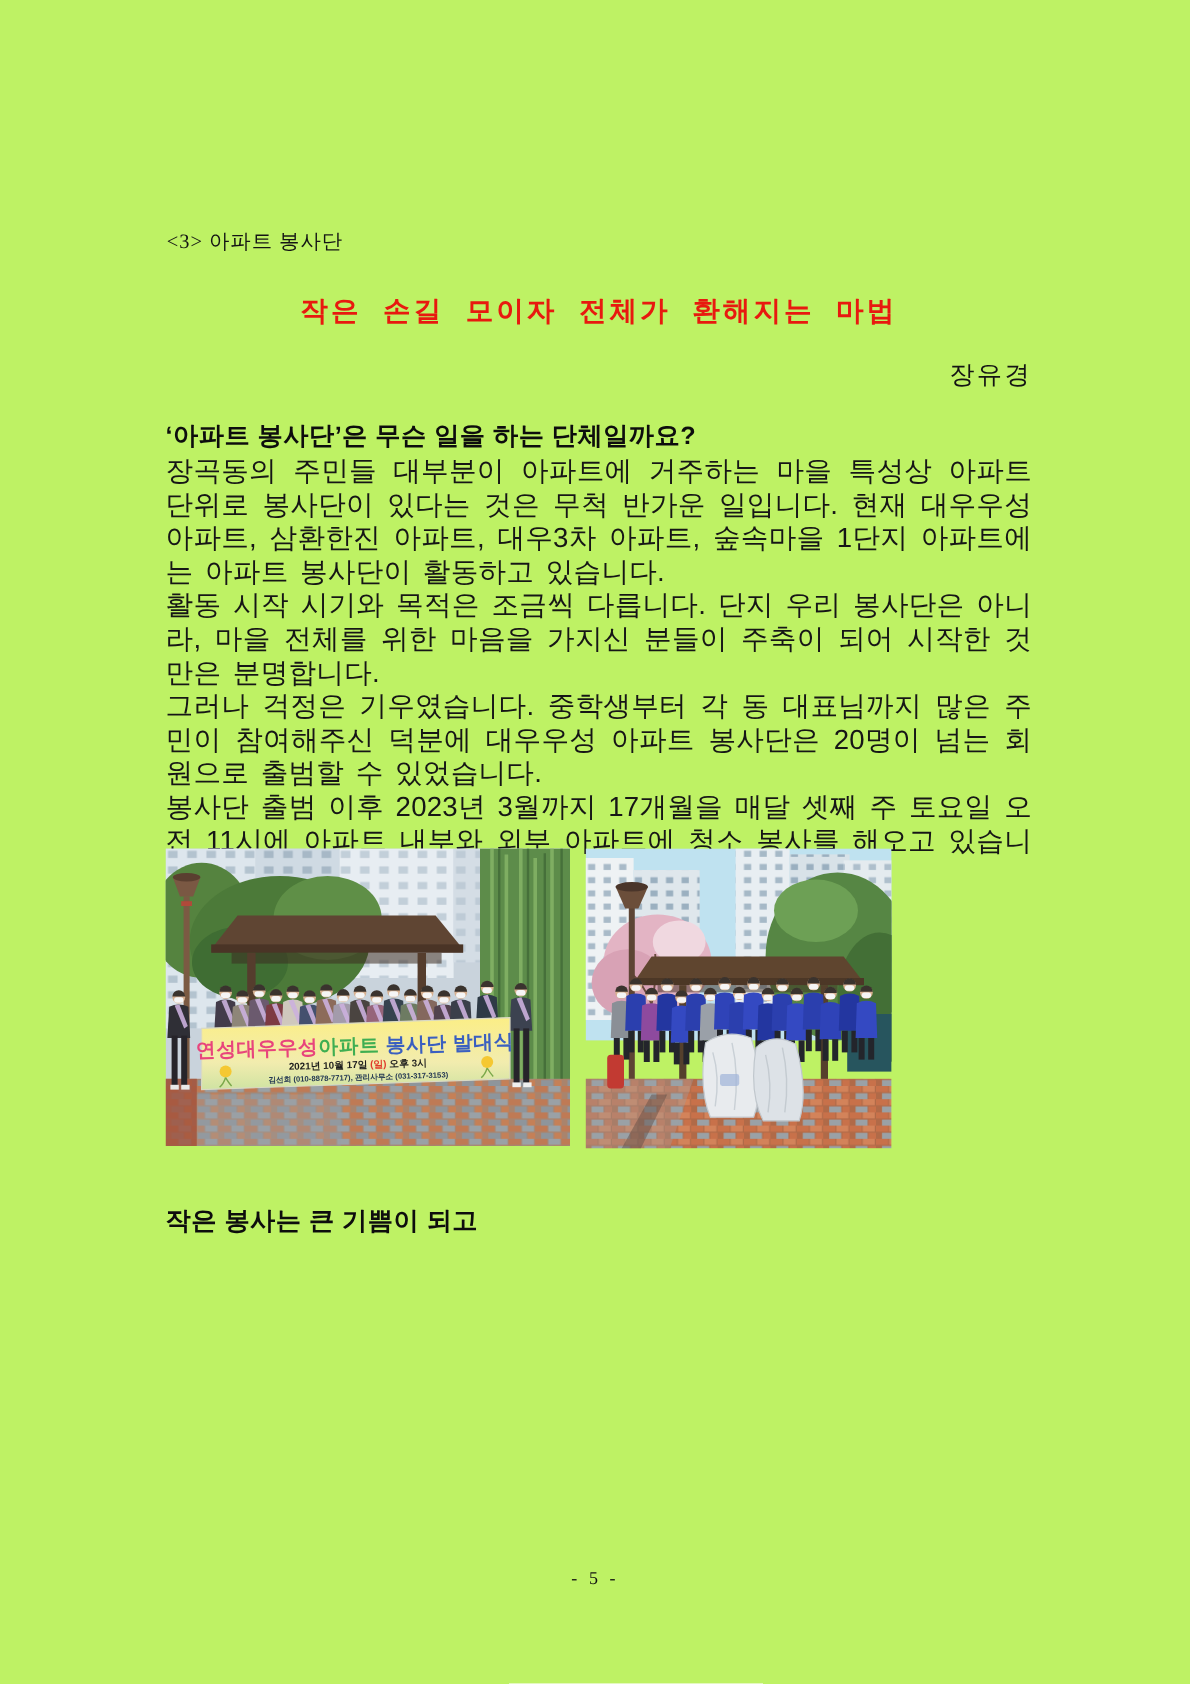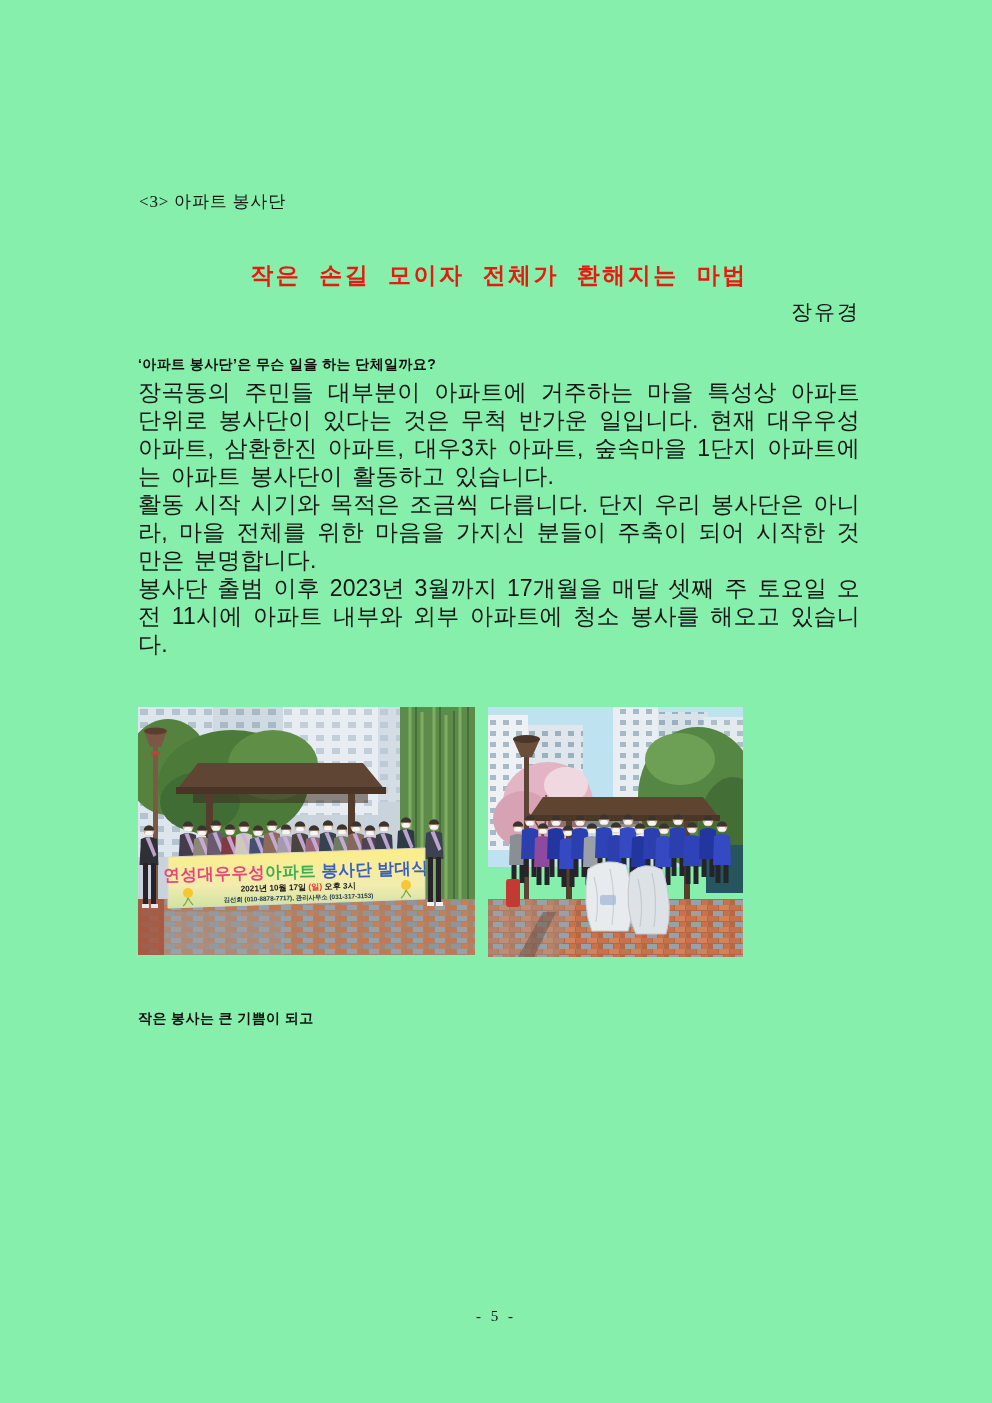--- a/index.html
+++ b/index.html
@@ -1,38 +1,38 @@
 <!DOCTYPE html>
 <html lang="ko"><head>
 <meta charset="utf-8">
 <style>
   html,body{margin:0;padding:0;background:#ffffff;}
   body{
     width:992px;height:1403px;position:relative;overflow:hidden;
     font-family:"Liberation Sans","DejaVu Sans",sans-serif;color:#111;
   }
-  .page{position:absolute;inset:0;background:#86efac;}
+  .page{position:absolute;inset:0;background:#bef264;}
   .section-label{
     position:absolute;top:190px;left:139px;
     font-family:"Liberation Serif","DejaVu Serif",serif;
     font-size:17px;letter-spacing:0.8px;color:#141414;
   }
   .doc-title{
-    position:absolute;top:260px;left:138px;width:722px;margin:0;
+    position:absolute;top:244px;left:138px;width:722px;margin:0;
     text-align:center;font-size:23px;font-weight:bold;color:#e8190f;
     letter-spacing:2.5px;word-spacing:9px;
   }
   .author{
     position:absolute;top:298px;left:138px;width:722px;
     text-align:right;font-family:"Liberation Serif","DejaVu Serif",serif;
     font-size:21px;letter-spacing:2px;color:#141414;
   }
   .text-section{position:absolute;left:138px;width:722px;}
   .text-section h2{
-    margin:0;font-size:14px;font-weight:bold;letter-spacing:0.4px;
+    margin:0;font-size:21px;font-weight:bold;letter-spacing:0.4px;
     line-height:28px;color:#0d0d0d;
   }
   .text-section p{
     margin:0;font-size:23px;line-height:28px;text-align:justify;
     letter-spacing:0.2px;word-spacing:3px;color:#161616;
   }
   #section1{top:350px;}
   #section2{top:1004px;}
   .photos{
     position:absolute;top:707px;left:138px;width:722px;
@@ -55,20 +55,21 @@
   <div class="section-label">&lt;3&gt; 아파트 봉사단</div>
 
   <h1 class="doc-title">작은 손길 모이자 전체가 환해지는 마법</h1>
 
   <div class="author">장유경</div>
 
   <section class="text-section" id="section1">
     <h2>‘아파트 봉사단’은 무슨 일을 하는 단체일까요?</h2>
     <p>장곡동의 주민들 대부분이 아파트에 거주하는 마을 특성상 아파트 단위로 봉사단이 있다는 것은 무척 반가운 일입니다. 현재 대우우성 아파트, 삼환한진 아파트, 대우3차 아파트, 숲속마을 1단지 아파트에는 아파트 봉사단이 활동하고 있습니다.</p>
     <p>활동 시작 시기와 목적은 조금씩 다릅니다. 단지 우리 봉사단은 아니라, 마을 전체를 위한 마음을 가지신 분들이 주축이 되어 시작한 것만은 분명합니다.</p>
+    <p>그러나 걱정은 기우였습니다. 중학생부터 각 동 대표님까지 많은 주민이 참여해주신 덕분에 대우우성 아파트 봉사단은 20명이 넘는 회원으로 출범할 수 있었습니다.</p>
     <p>봉사단 출범 이후 2023년 3월까지 17개월을 매달 셋째 주 토요일 오전 11시에 아파트 내부와 외부 아파트에 청소 봉사를 해오고 있습니다.</p>
   </section>
 
   <div class="photos">
 
     <svg class="photo1" viewBox="0 0 337 248" role="img" aria-label="정자 앞에서 어깨띠를 두른 주민들이 봉사단 발대식 현수막을 들고 있는 단체 사진">
       <defs>
         <pattern id="win1" width="16" height="13" patternUnits="userSpaceOnUse">
           <rect width="16" height="13" fill="none"></rect>
           <rect x="2" y="2" width="8" height="6" fill="#9db0bf"></rect>

